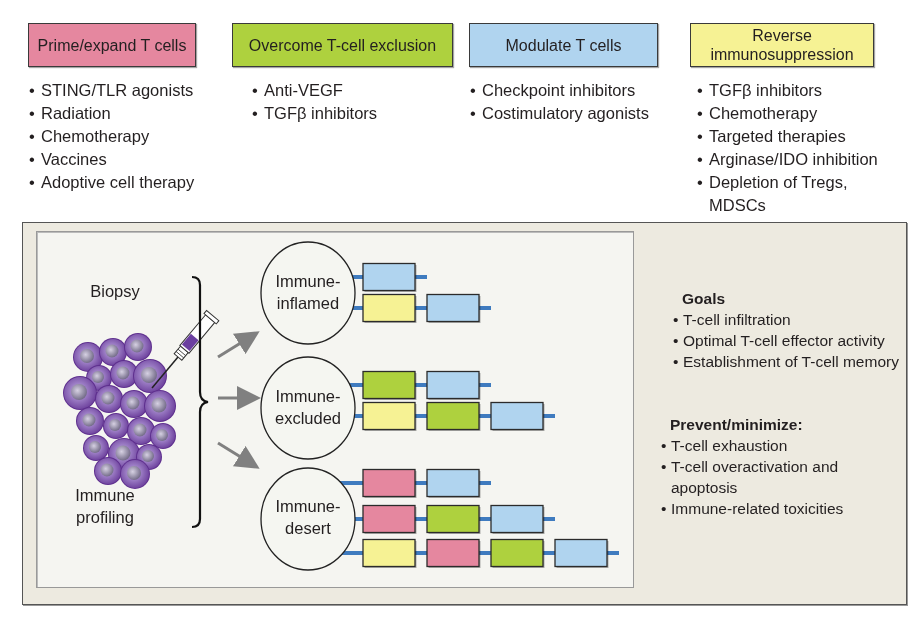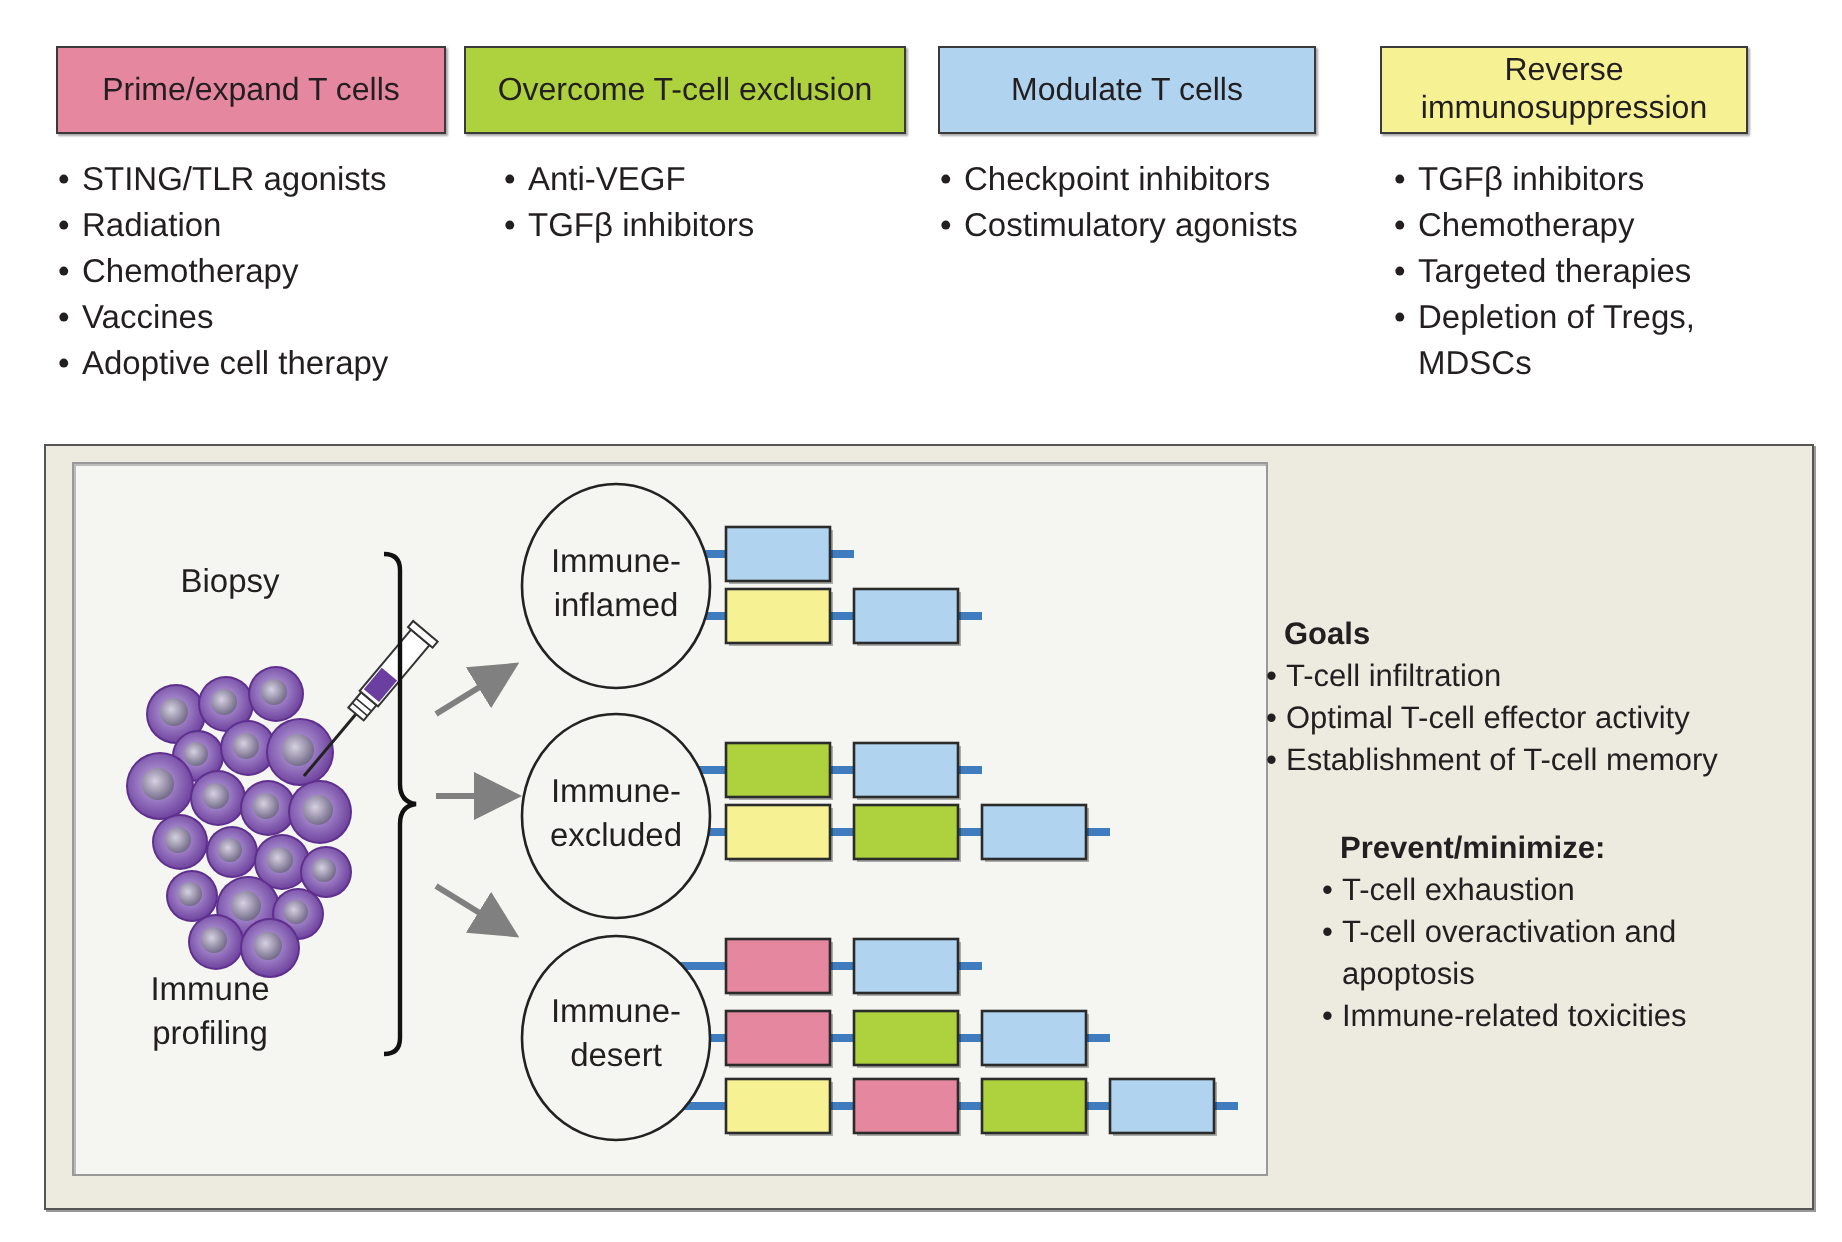--- a/index.html
+++ b/index.html
@@ -14,21 +14,21 @@
   .rtext{position:absolute;left:633px;font-size:15.5px;line-height:21px;}
   .rtext h4{margin:0;font-size:15.5px;font-weight:bold;padding-left:9px;}
   .rtext ul{margin:0;padding:0;list-style:none;}
   .rtext li{position:relative;padding-left:10px;white-space:nowrap;}
   .rtext li::before{content:"•";position:absolute;left:0;}
   svg.diag{position:absolute;left:0;top:0;}
 </style>
 </head>
 <body>
 
-<div class="hbox" style="left: 28px; width: 195px; background: rgb(229, 135, 159);">
+<div class="hbox" style="left: 28px; width: 168px; background: rgb(229, 135, 159);">
   <span>Prime/expand T cells</span>
 </div>
 <div class="hbox" style="left: 232px; width: 221px; background: rgb(174, 209, 62);">
   <span>Overcome T-cell exclusion</span>
 </div>
 <div class="hbox" style="left: 469px; width: 189px; background: rgb(176, 212, 239);">
   <span>Modulate T cells</span>
 </div>
 <div class="hbox" style="left: 690px; width: 184px; white-space: pre-line; background: rgb(246, 242, 148);">
   <span>Reverse
@@ -47,20 +47,21 @@
     <li style="white-space: pre-line;">TGFβ inhibitors</li>
   </ul>
 <ul class="blist" style="left:470px;">
     <li style="white-space: pre-line;">Checkpoint inhibitors</li>
     <li style="white-space: pre-line;">Costimulatory agonists</li>
   </ul>
 <ul class="blist" style="left:697px;">
     <li style="white-space: pre-line;">TGFβ inhibitors</li>
     <li style="white-space: pre-line;">Chemotherapy</li>
     <li style="white-space: pre-line;">Targeted therapies</li>
+    <li style="white-space: pre-line;">Arginase/IDO inhibition</li>
     <li style="white-space: pre-line;">Depletion of Tregs,
 MDSCs</li>
   </ul>
 
 <div class="outer"></div>
 <div class="inner"></div>
 
 <div class="lbl" style="left:70px;top:280px;width:90px;">Biopsy</div>
 <div class="lbl" style="left:60px;top:484px;width:90px;white-space:pre-line;">Immune
 profiling</div>
@@ -213,21 +214,21 @@
     </g>
 </svg>
 
 <div class="lbl" style="left:262px;top:270px;width:92px;white-space:pre-line;">Immune-
 inflamed</div>
 <div class="lbl" style="left:262px;top:385px;width:92px;white-space:pre-line;">Immune-
 excluded</div>
 <div class="lbl" style="left:262px;top:495px;width:92px;white-space:pre-line;">Immune-
 desert</div>
 
-<div class="rtext" style="top:307px;">
+<div class="rtext" style="top:288px;margin-left:40px;">
   <h4>Goals</h4>
   <ul>
       <li style="white-space: pre-line;">T-cell infiltration</li>
       <li style="white-space: pre-line;">Optimal T-cell effector activity</li>
       <li style="white-space: pre-line;">Establishment of T-cell memory</li>
     </ul>
 </div>
 <div class="rtext" style="top:414px;margin-left:28px;">
   <h4>Prevent/minimize:</h4>
   <ul style="white-space:pre-line;"><li style="white-space: pre-line;">T-cell exhaustion</li><li style="white-space: pre-line;">T-cell overactivation and

